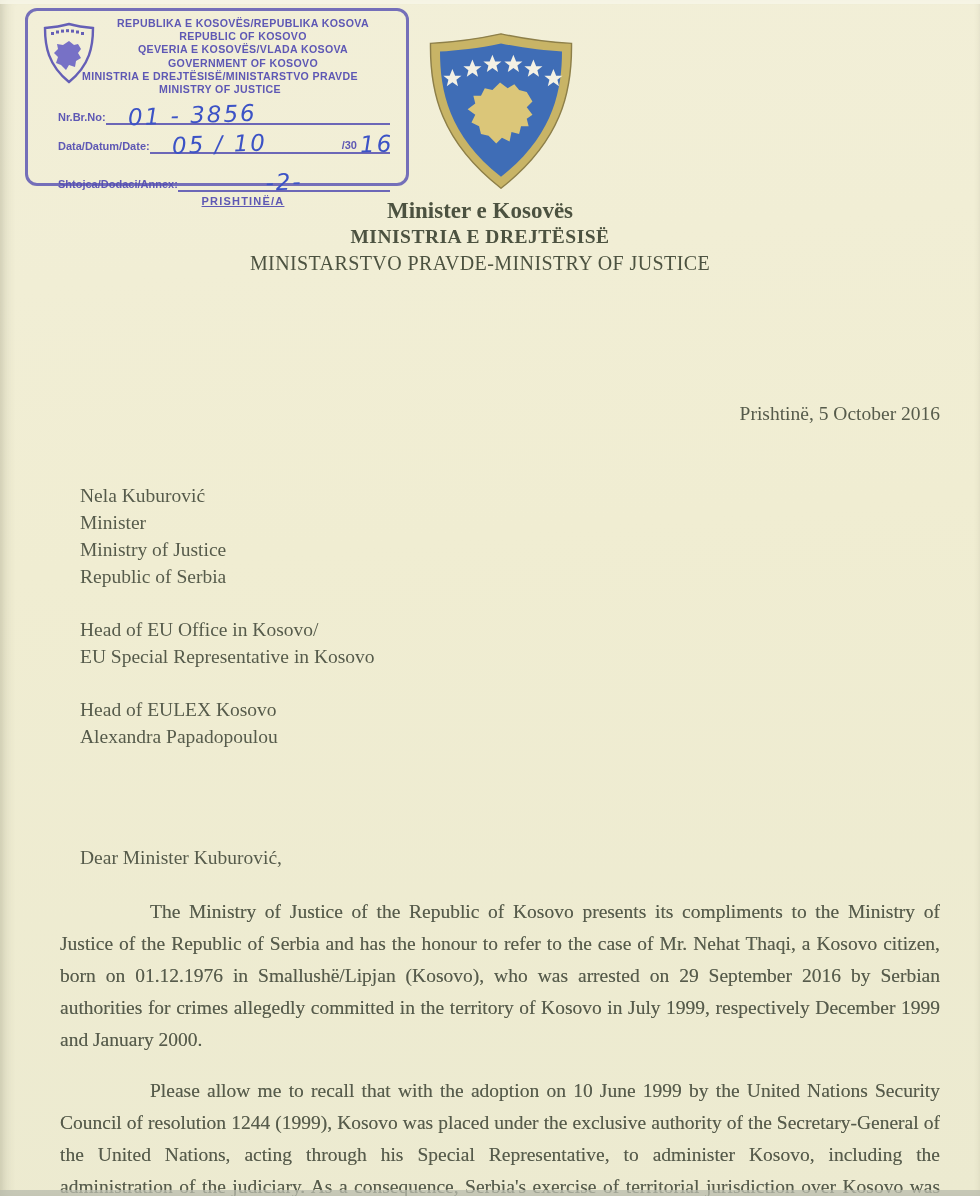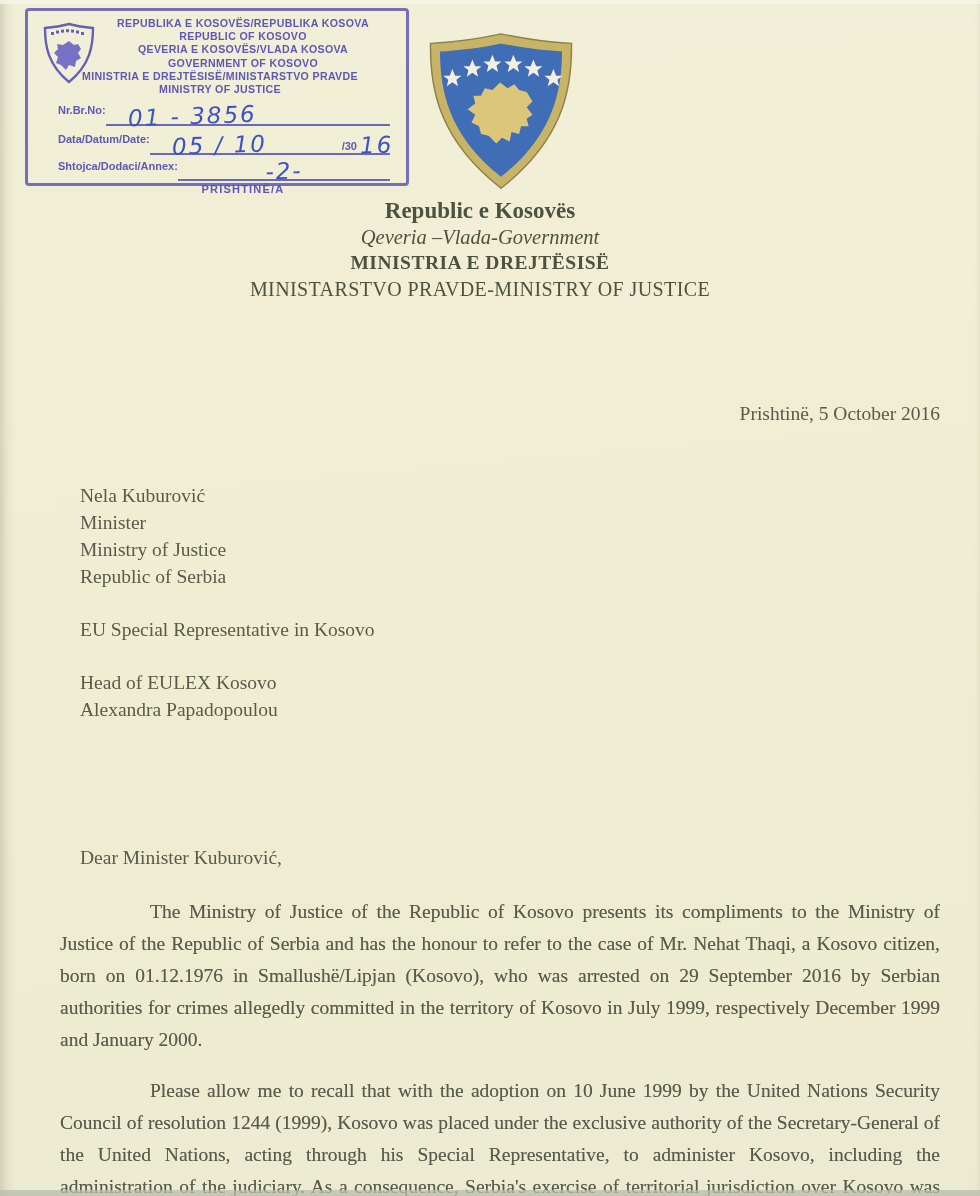--- a/index.html
+++ b/index.html
@@ -13,44 +13,44 @@
     color:#565b4b;
     box-shadow:inset 10px 0 14px -9px rgba(70,70,45,.30), inset -4px 0 8px -6px rgba(70,70,45,.18);
   }
   .page::before{content:"";position:absolute;left:0;top:0;width:100%;height:4px;background:#f8f6e9;opacity:.8;}
   .page::after{content:"";position:absolute;left:0;bottom:0;width:100%;height:6px;background:#b9bcae;opacity:.75;}
 
   
   .stamp{
     position:absolute;left:25px;top:8px;width:384px;height:178px;
     border:3px solid rgba(85,79,178,.8);
-    border-radius:4px;
+    border-radius:12px;
     box-sizing:border-box;
     padding:6px 10px 4px 10px;
     color:rgba(85,79,178,.95);
     font-family:"Liberation Sans","DejaVu Sans",sans-serif;
     filter:blur(.2px);
   }
   .stamp-emblem{position:absolute;left:12px;top:10px;}
   .stamp-lines{margin-left:52px;text-align:center;}
   .s-line{font-size:10.6px;font-weight:bold;letter-spacing:.35px;line-height:13.2px;white-space:nowrap;}
   .s-line.wide{margin-left:-46px;}
-  .stamp-row{display:flex;align-items:center;margin:0 6px 0 20px;height:29px;}
-  .stamp-row.annex{height:26px;}
+  .stamp-row{display:flex;align-items:flex-end;margin:0 6px 0 20px;height:29px;}
+  .stamp-row.annex{height:26px;margin-top:12px;}
   .s-label{font-size:11px;font-weight:bold;white-space:nowrap;padding-bottom:2px;}
   .s-underline{flex:1;border-bottom:2px solid rgba(85,79,178,.85);position:relative;height:100%;}
   .hw{
     font-family:"DejaVu Sans",sans-serif;font-style:italic;font-size:23px;
     color:#3c53c6;position:absolute;bottom:-5px;left:22px;
     transform:rotate(-2deg);white-space:nowrap;letter-spacing:2px;
   }
   .hw.center{left:50%;transform:translateX(-50%) rotate(-2deg);}
   .hw-printed{position:absolute;bottom:1px;left:192px;font-size:11px;font-weight:bold;color:rgba(85,79,178,.95);}
   .hw.year{left:210px;}
-  .stamp-footer{margin-left:52px;text-align:center;font-size:11px;font-weight:bold;letter-spacing:1.2px;margin-top:3px;}
+  .stamp-footer{margin-left:52px;text-align:center;font-size:11px;font-weight:bold;letter-spacing:1.2px;margin-top:3px;text-decoration:underline;}
 
   
   .arms{position:absolute;left:420px;top:26px;}
 
   
   .header{position:absolute;left:10px;top:197px;width:940px;text-align:center;color:#4c5240;}
   .h-line1{font-size:23px;font-weight:bold;line-height:27px;}
   .h-line2{font-size:20.5px;font-weight:bold;line-height:26px;}
   .h-line3{font-size:20.5px;font-style:italic;line-height:26px;}
   .h-line4{font-size:19.5px;font-weight:bold;letter-spacing:.5px;line-height:26px;}
@@ -141,36 +141,36 @@
           <path d="M0,-10 L2.9,-3.1 L9.5,-3.1 L4.2,1.2 L5.9,8.1 L0,3.8 L-5.9,8.1 L-4.2,1.2 L-9.5,-3.1 L-2.9,-3.1 Z"></path>
         </g>
       <g transform="translate(140,54)">
           <path d="M0,-10 L2.9,-3.1 L9.5,-3.1 L4.2,1.2 L5.9,8.1 L0,3.8 L-5.9,8.1 L-4.2,1.2 L-9.5,-3.1 L-2.9,-3.1 Z"></path>
         </g>
     </g>
     <path d="M84,58 L92,64 L99,60 L104,66 L112,68 L118,78 L112,84 L118,92 L112,96 L114,104 L106,104 L104,112 L96,110 L94,120 L86,116 L80,122 L72,114 L64,112 L62,104 L54,100 L58,92 L50,86 L58,80 L56,72 L64,72 L68,64 L76,66 Z" fill="#dbc679"></path>
   </svg>
 
   <div class="header">
-    <div class="h-line1">Republic e Kosovës</div>
-    <div class="h-line3">Qeveria –Vlada-Government</div>
+    <div class="h-line1">Minister e Kosovës</div>
     <div class="h-line4">MINISTRIA E DREJTËSISË</div>
     <div class="h-line5">MINISTARSTVO PRAVDE-MINISTRY OF JUSTICE</div>
   </div>
 
   <div class="dateline">Prishtinë, 5 October 2016</div>
 
   <div class="recipients">
     <div class="recipient-block">
       <div>Nela Kuburović</div>
       <div>Minister</div>
       <div>Ministry of Justice</div>
       <div>Republic of Serbia</div>
     </div>
     <div class="recipient-block">
+      <div>Head of EU Office in Kosovo/</div>
       <div>EU Special Representative in Kosovo</div>
     </div>
     <div class="recipient-block">
       <div>Head of EULEX Kosovo</div>
       <div>Alexandra Papadopoulou</div>
     </div>
   </div>
 
   <div class="salutation">Dear Minister Kuburović,</div>
 

